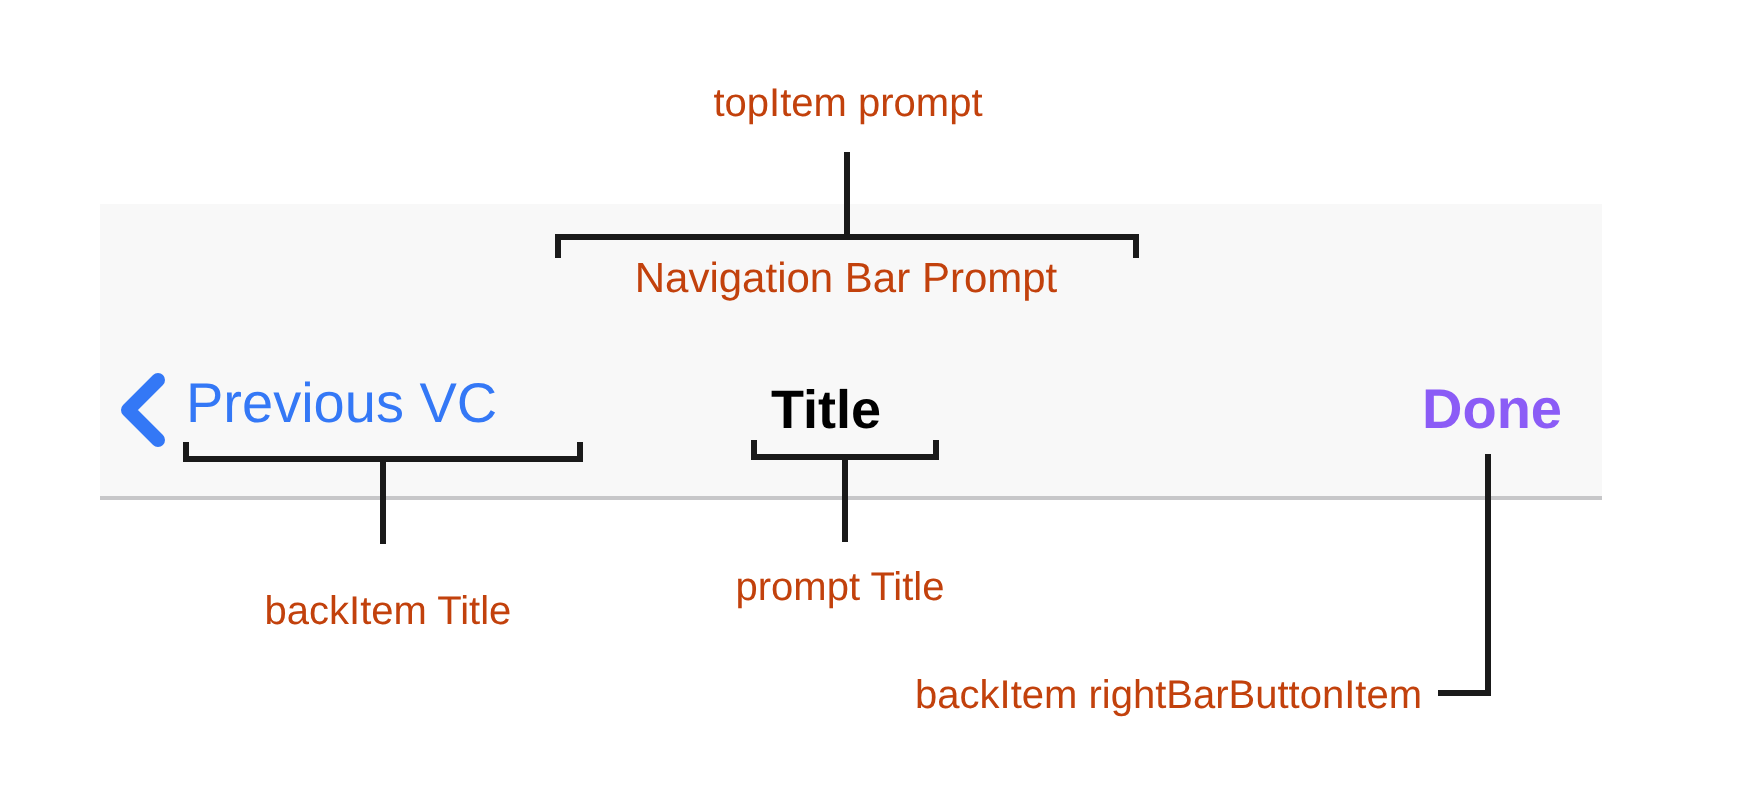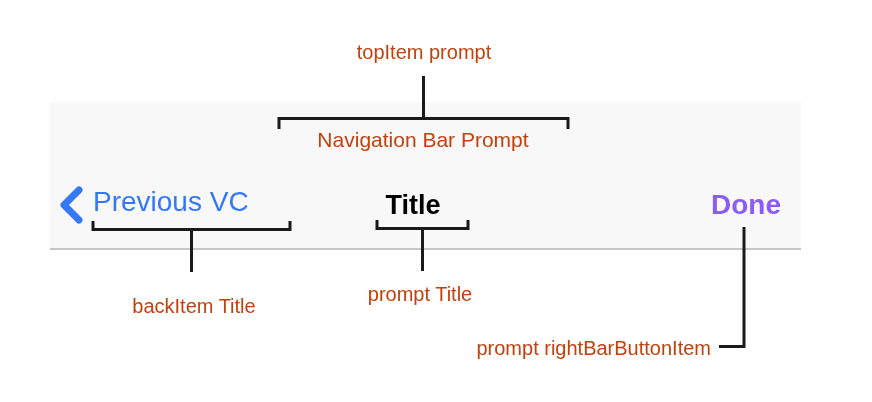--- a/index.html
+++ b/index.html
@@ -89,21 +89,21 @@
 
     <div class="done-button">Done</div>
   </div>
 
   <div class="callout centered" id="label-top-prompt">topItem prompt</div>
 
   <div class="callout centered" id="label-back-item">backItem Title</div>
 
   <div class="callout centered" id="label-top-title">prompt Title</div>
 
-  <div class="callout" id="label-right-button">prompt rightBarButtonItem</div>
+  <div class="callout" id="label-right-button">backItem rightBarButtonItem</div>
 
   <svg class="lines" width="872" height="402" viewBox="0 0 872 402">
     <g fill="none" stroke="#1a1a1a" stroke-width="3">
 
       <path d="M423.5 76 L423.5 117"></path>
 
       <path d="M279 129 L279 118.5 L568 118.5 L568 129"></path>
 
       <path d="M93 221 L93 229.5 L290 229.5 L290 221"></path>
       <path d="M191.5 231 L191.5 272"></path>

